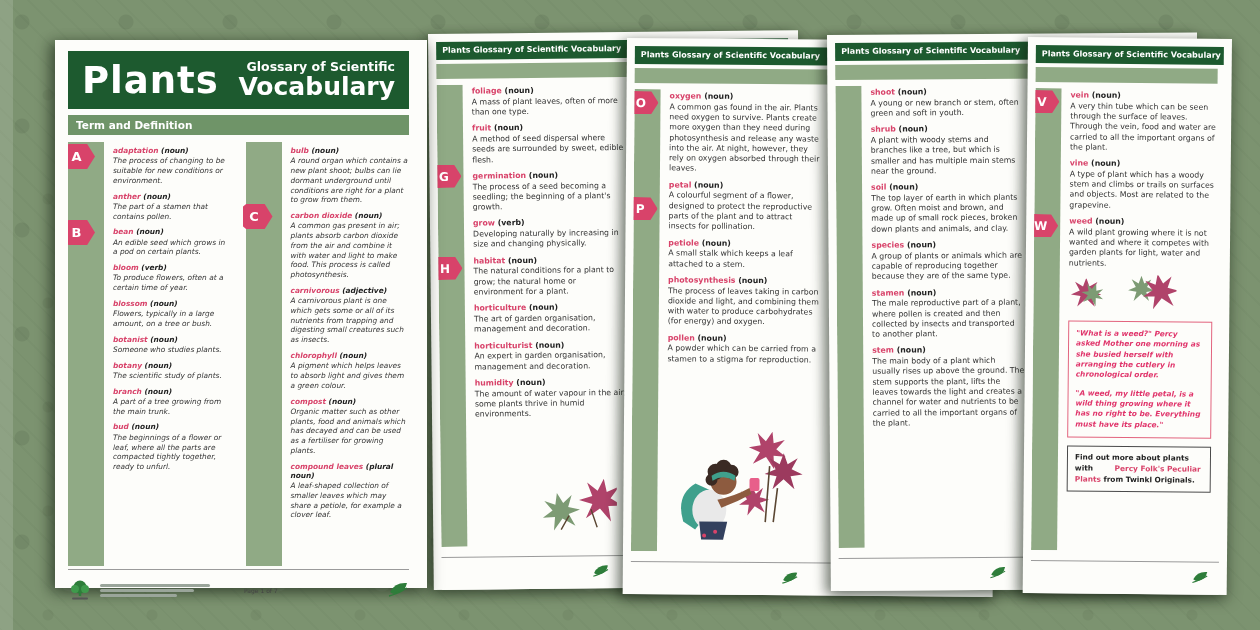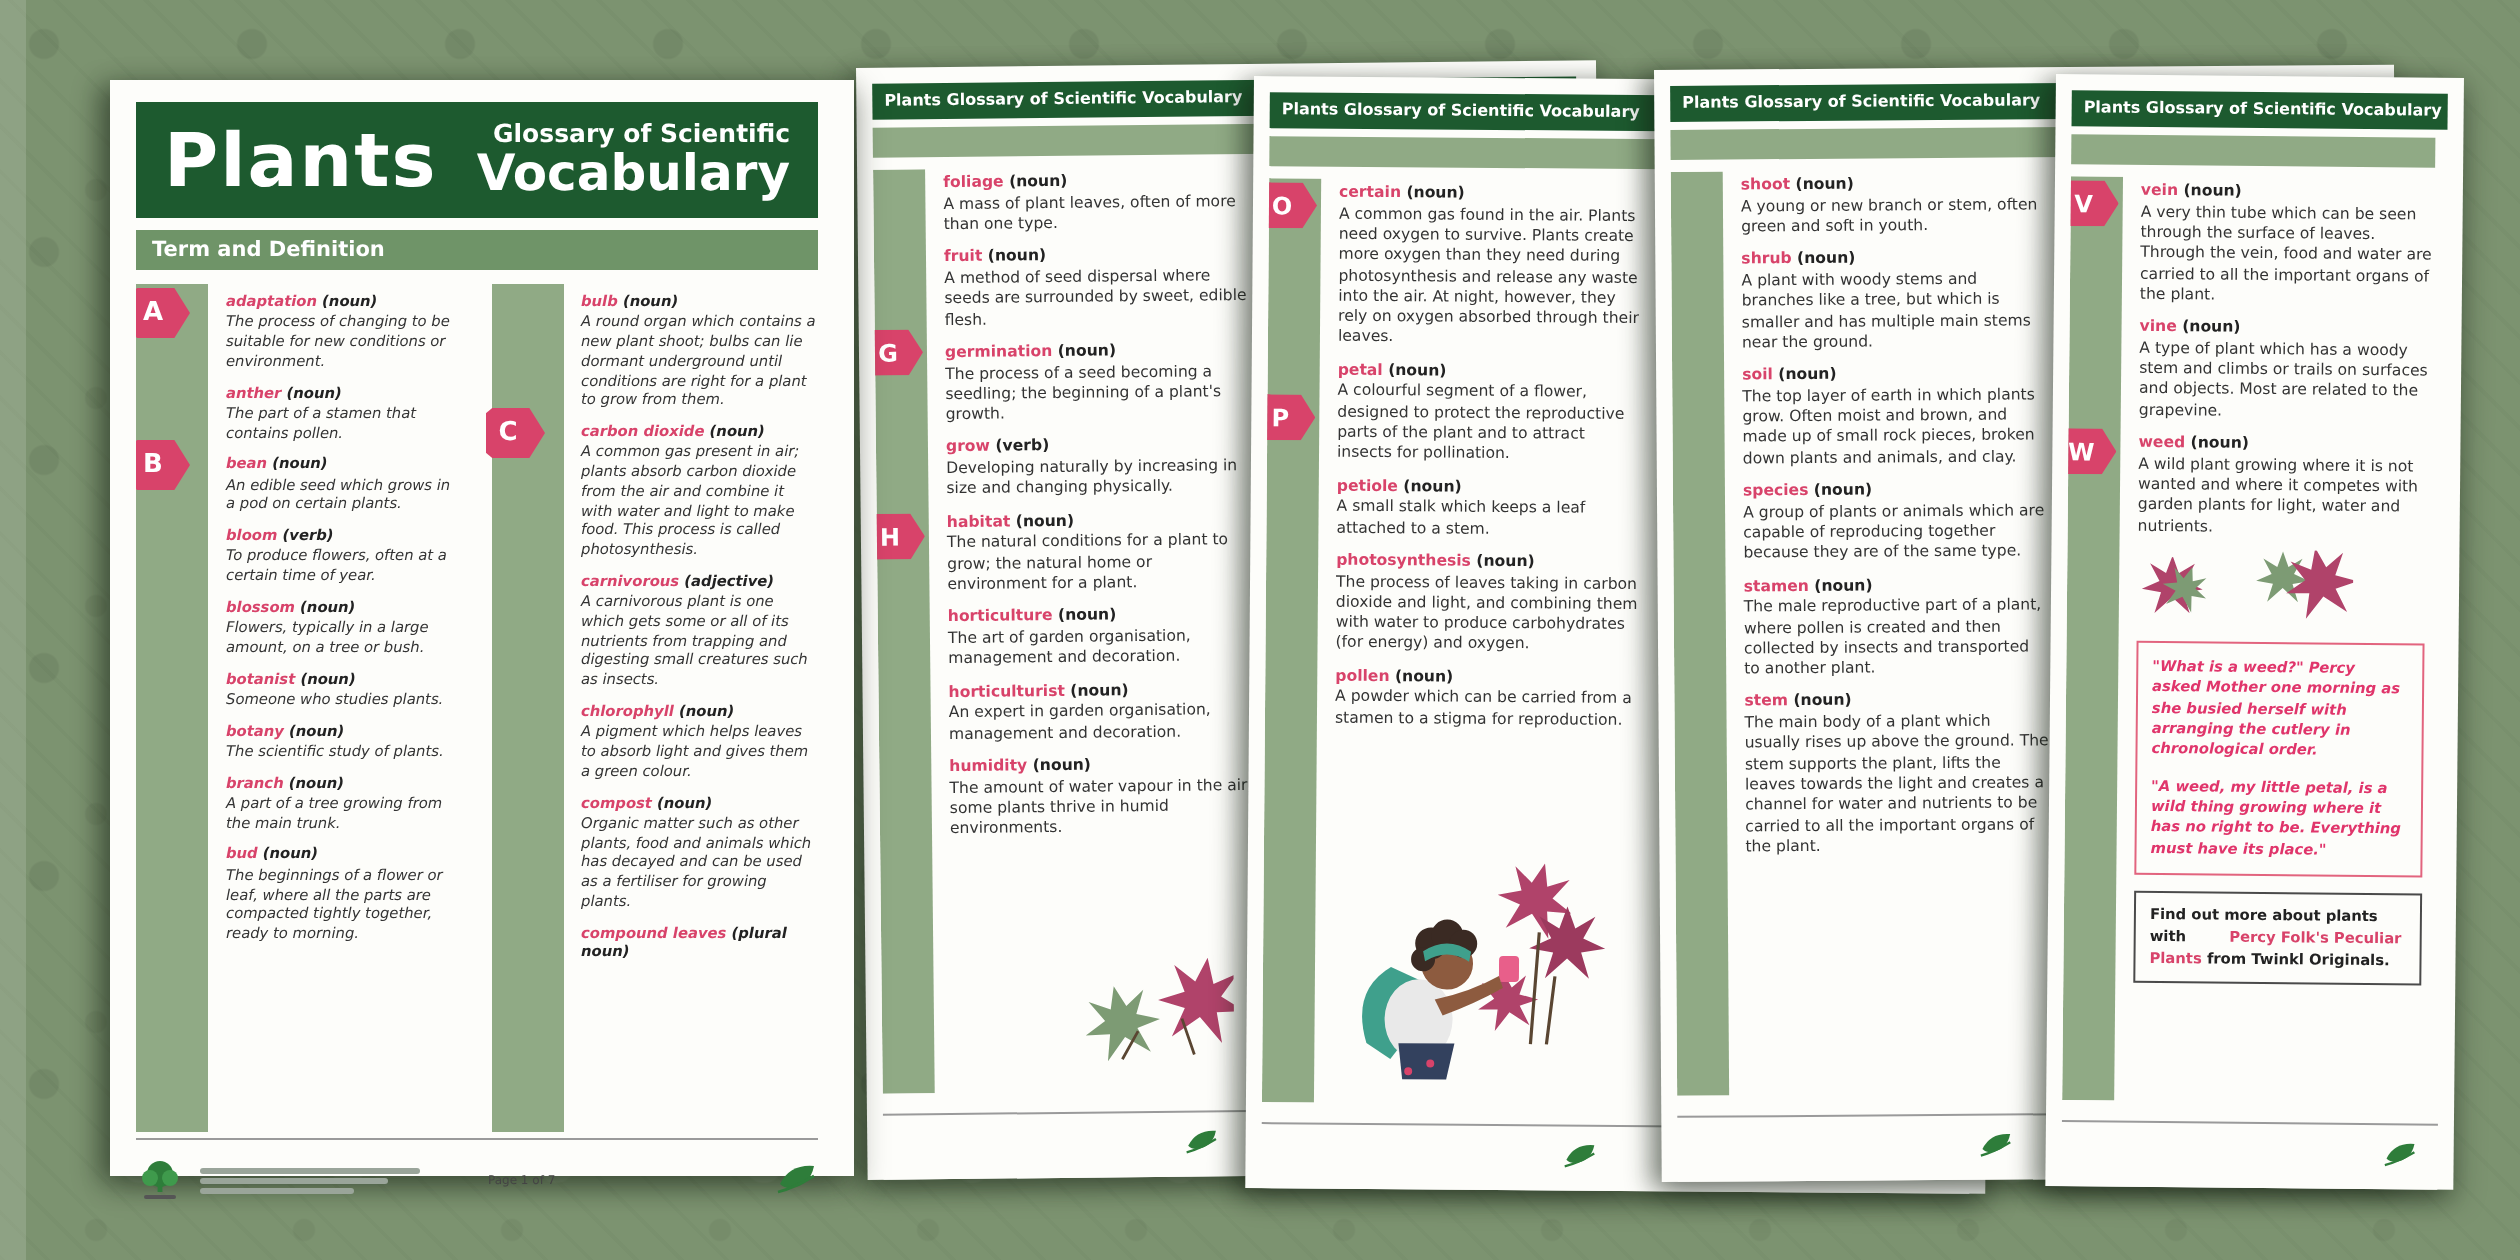--- a/index.html
+++ b/index.html
@@ -153,21 +153,21 @@
             <div class="entry">
               <div class="entry-head"><span class="term">botany</span><span class="pos"> (noun)</span></div>
               <div class="def">The scientific study of plants.</div>
             </div>
             <div class="entry">
               <div class="entry-head"><span class="term">branch</span><span class="pos"> (noun)</span></div>
               <div class="def">A part of a tree growing from the main trunk.</div>
             </div>
             <div class="entry">
               <div class="entry-head"><span class="term">bud</span><span class="pos"> (noun)</span></div>
-              <div class="def">The beginnings of a flower or leaf, where all the parts are compacted tightly together, ready to morning.</div>
+              <div class="def">The beginnings of a flower or leaf, where all the parts are compacted tightly together, ready to unfurl.</div>
             </div>
           </div>
       </div>
       <div class="col">
         <div class="strip">
           <div class="badge" style="top:62px">C</div>
         </div>
         <div class="entries">
             <div class="entry">
               <div class="entry-head"><span class="term">bulb</span><span class="pos"> (noun)</span></div>
@@ -184,20 +184,21 @@
             <div class="entry">
               <div class="entry-head"><span class="term">chlorophyll</span><span class="pos"> (noun)</span></div>
               <div class="def">A pigment which helps leaves to absorb light and gives them a green colour.</div>
             </div>
             <div class="entry">
               <div class="entry-head"><span class="term">compost</span><span class="pos"> (noun)</span></div>
               <div class="def">Organic matter such as other plants, food and animals which has decayed and can be used as a fertiliser for growing plants.</div>
             </div>
             <div class="entry">
               <div class="entry-head"><span class="term">compound leaves</span><span class="pos"> (plural noun)</span></div>
+              <div class="def">A leaf-shaped collection of smaller leaves which may share a petiole, for example a clover leaf.</div>
             </div>
           </div>
       </div>
     </div>
     <div class="p1-footer">
       <svg width="24" height="24" viewBox="0 0 24 24">
         <circle cx="12" cy="9" r="6.5" fill="#2e7d3a"></circle>
         <circle cx="7" cy="11" r="4" fill="#3f9a4c"></circle>
         <circle cx="17" cy="11" r="4" fill="#3f9a4c"></circle>
         <rect x="10.8" y="12" width="2.4" height="6" fill="#2e7d3a"></rect>
@@ -277,21 +278,21 @@
   <div class="page pageN page3" style="left:627px;top:38px;z-index:2;transform:rotate(0.45deg);transform-origin:top left;">
     <div class="compact-header">Plants Glossary of Scientific Vocabulary</div>
     <div class="sub-bar"></div>
     <div class="n-content">
       <div class="n-strip">
         <div class="badge" style="top:2px">O</div>
         <div class="badge" style="top:108px">P</div>
       </div>
       <div class="n-entries">
           <div class="entry">
-            <div class="entry-head"><span class="term">certain</span><span class="pos"> (noun)</span></div>
+            <div class="entry-head"><span class="term">oxygen</span><span class="pos"> (noun)</span></div>
             <div class="def">A common gas found in the air. Plants need oxygen to survive. Plants create more oxygen than they need during photosynthesis and release any waste into the air. At night, however, they rely on oxygen absorbed through their leaves.</div>
           </div>
           <div class="entry">
             <div class="entry-head"><span class="term">petal</span><span class="pos"> (noun)</span></div>
             <div class="def">A colourful segment of a flower, designed to protect the reproductive parts of the plant and to attract insects for pollination.</div>
           </div>
           <div class="entry">
             <div class="entry-head"><span class="term">petiole</span><span class="pos"> (noun)</span></div>
             <div class="def">A small stalk which keeps a leaf attached to a stem.</div>
           </div>

